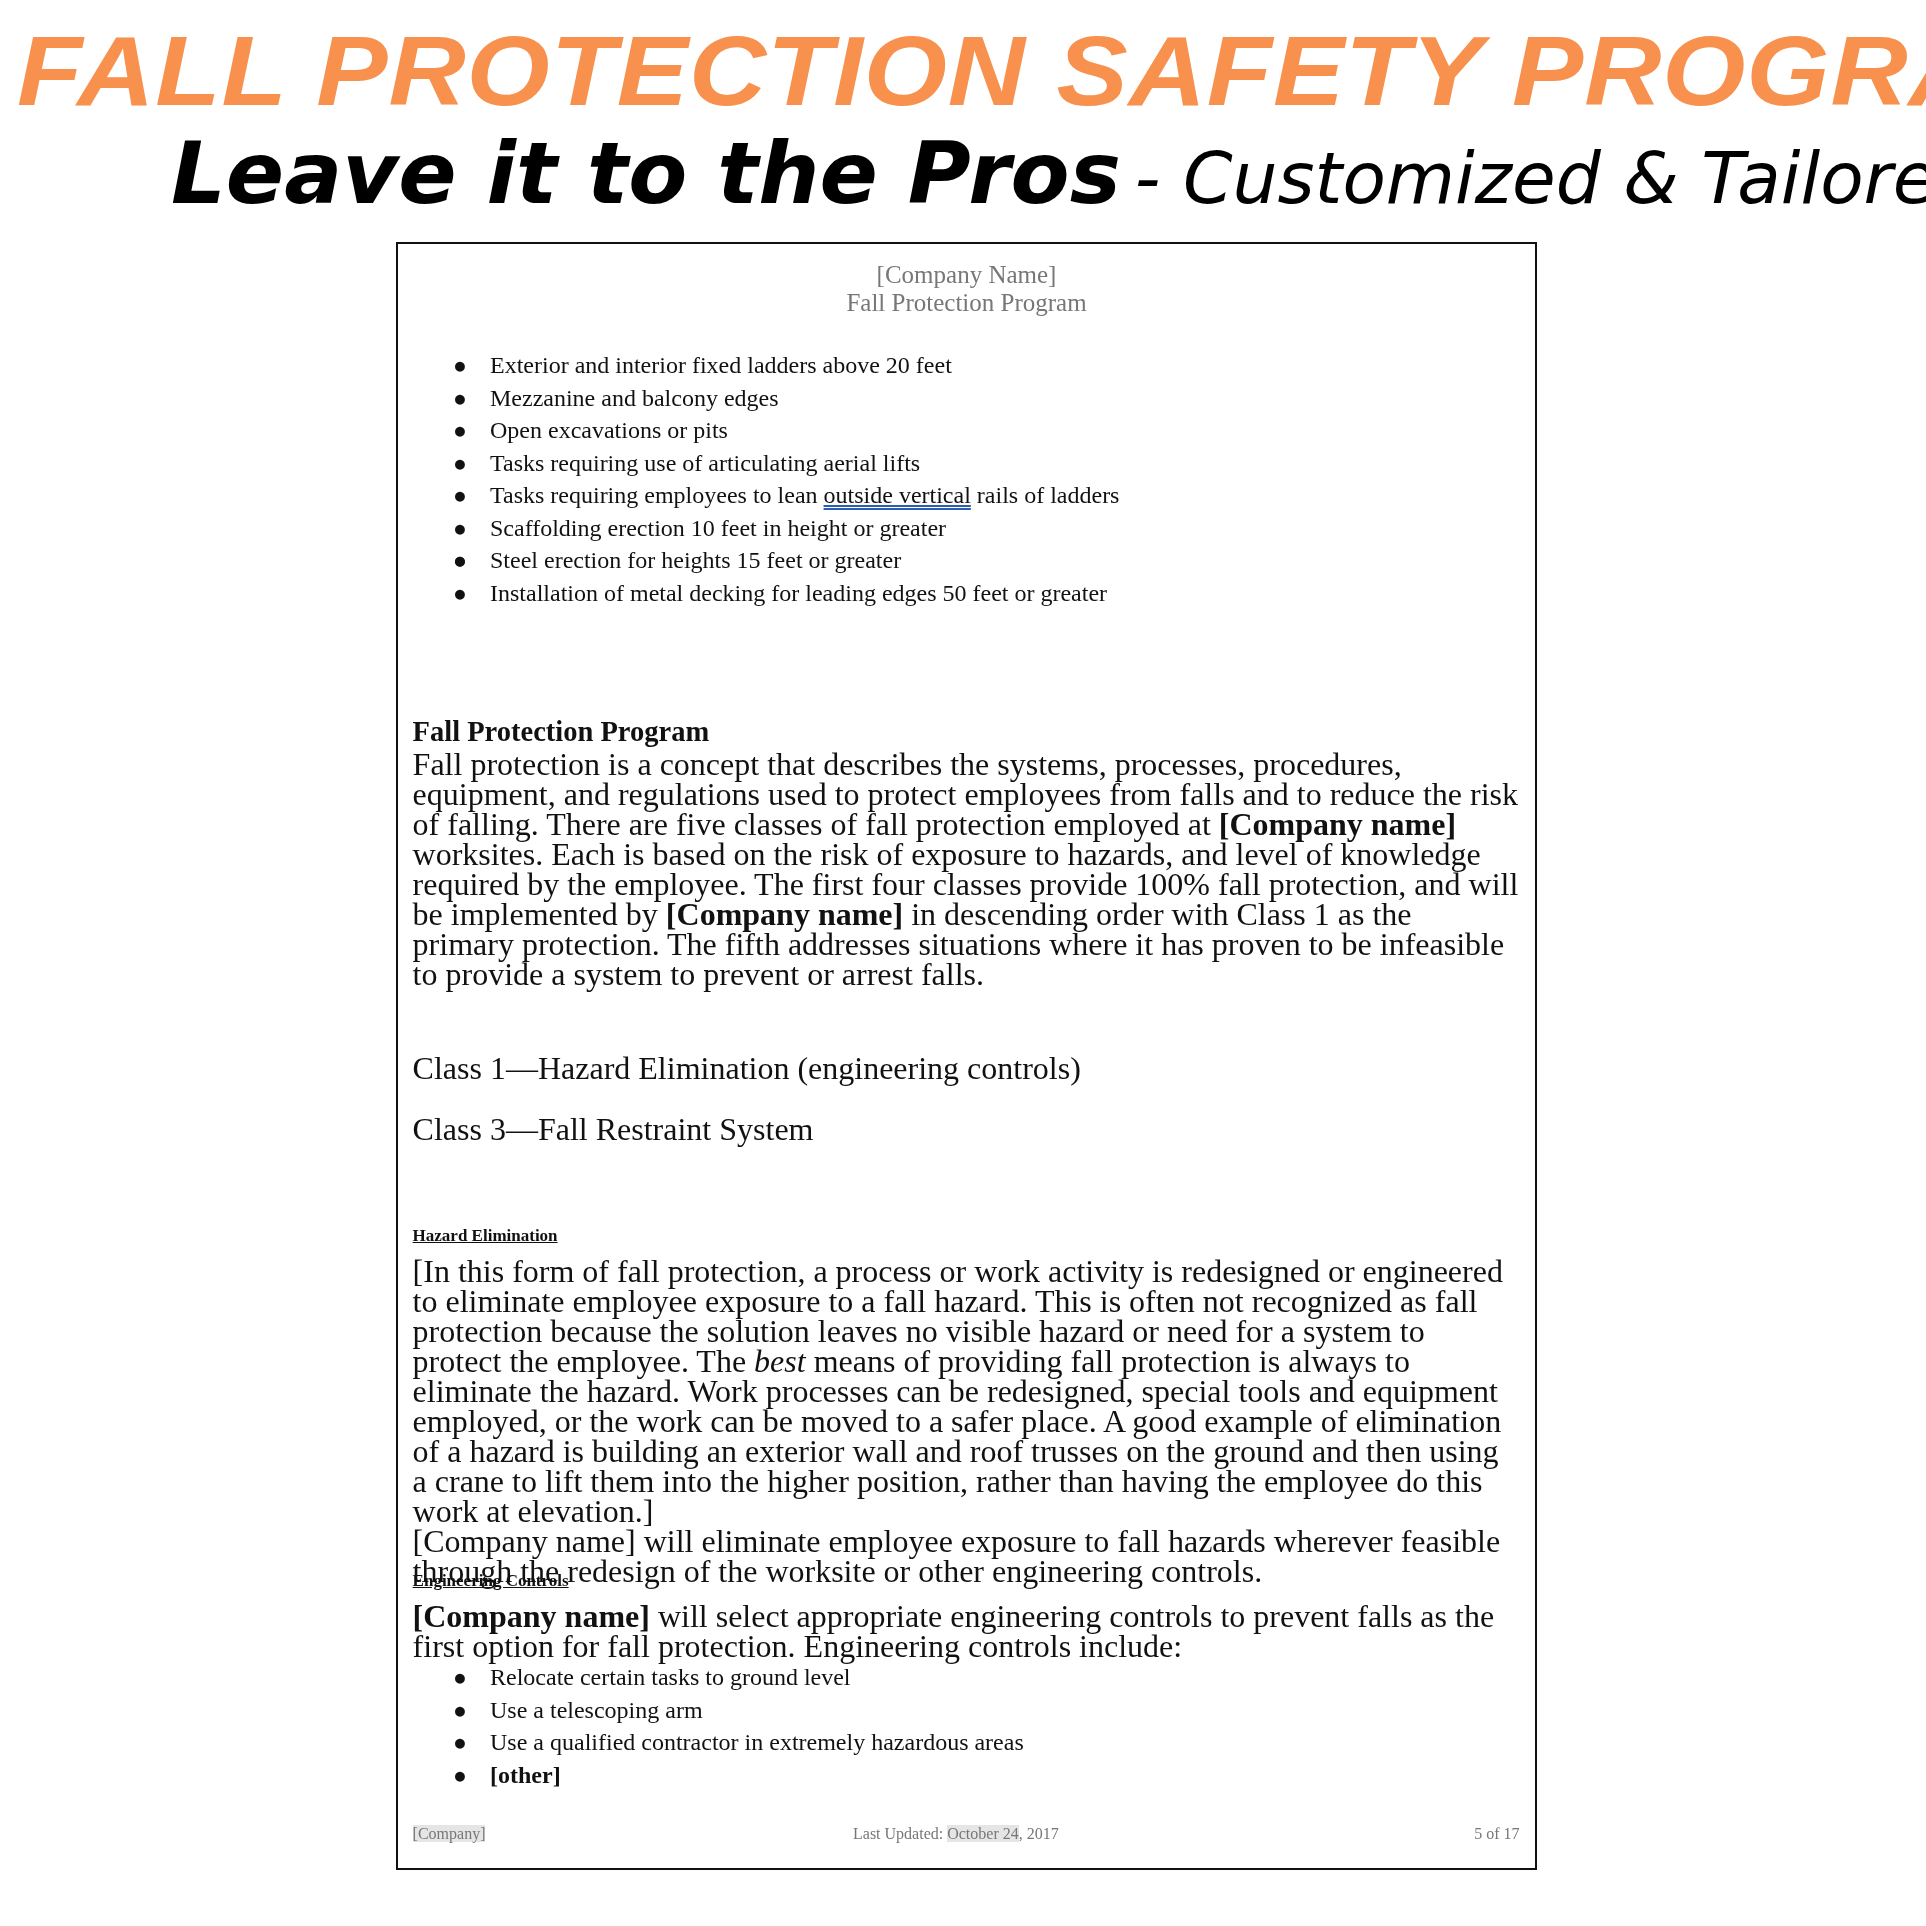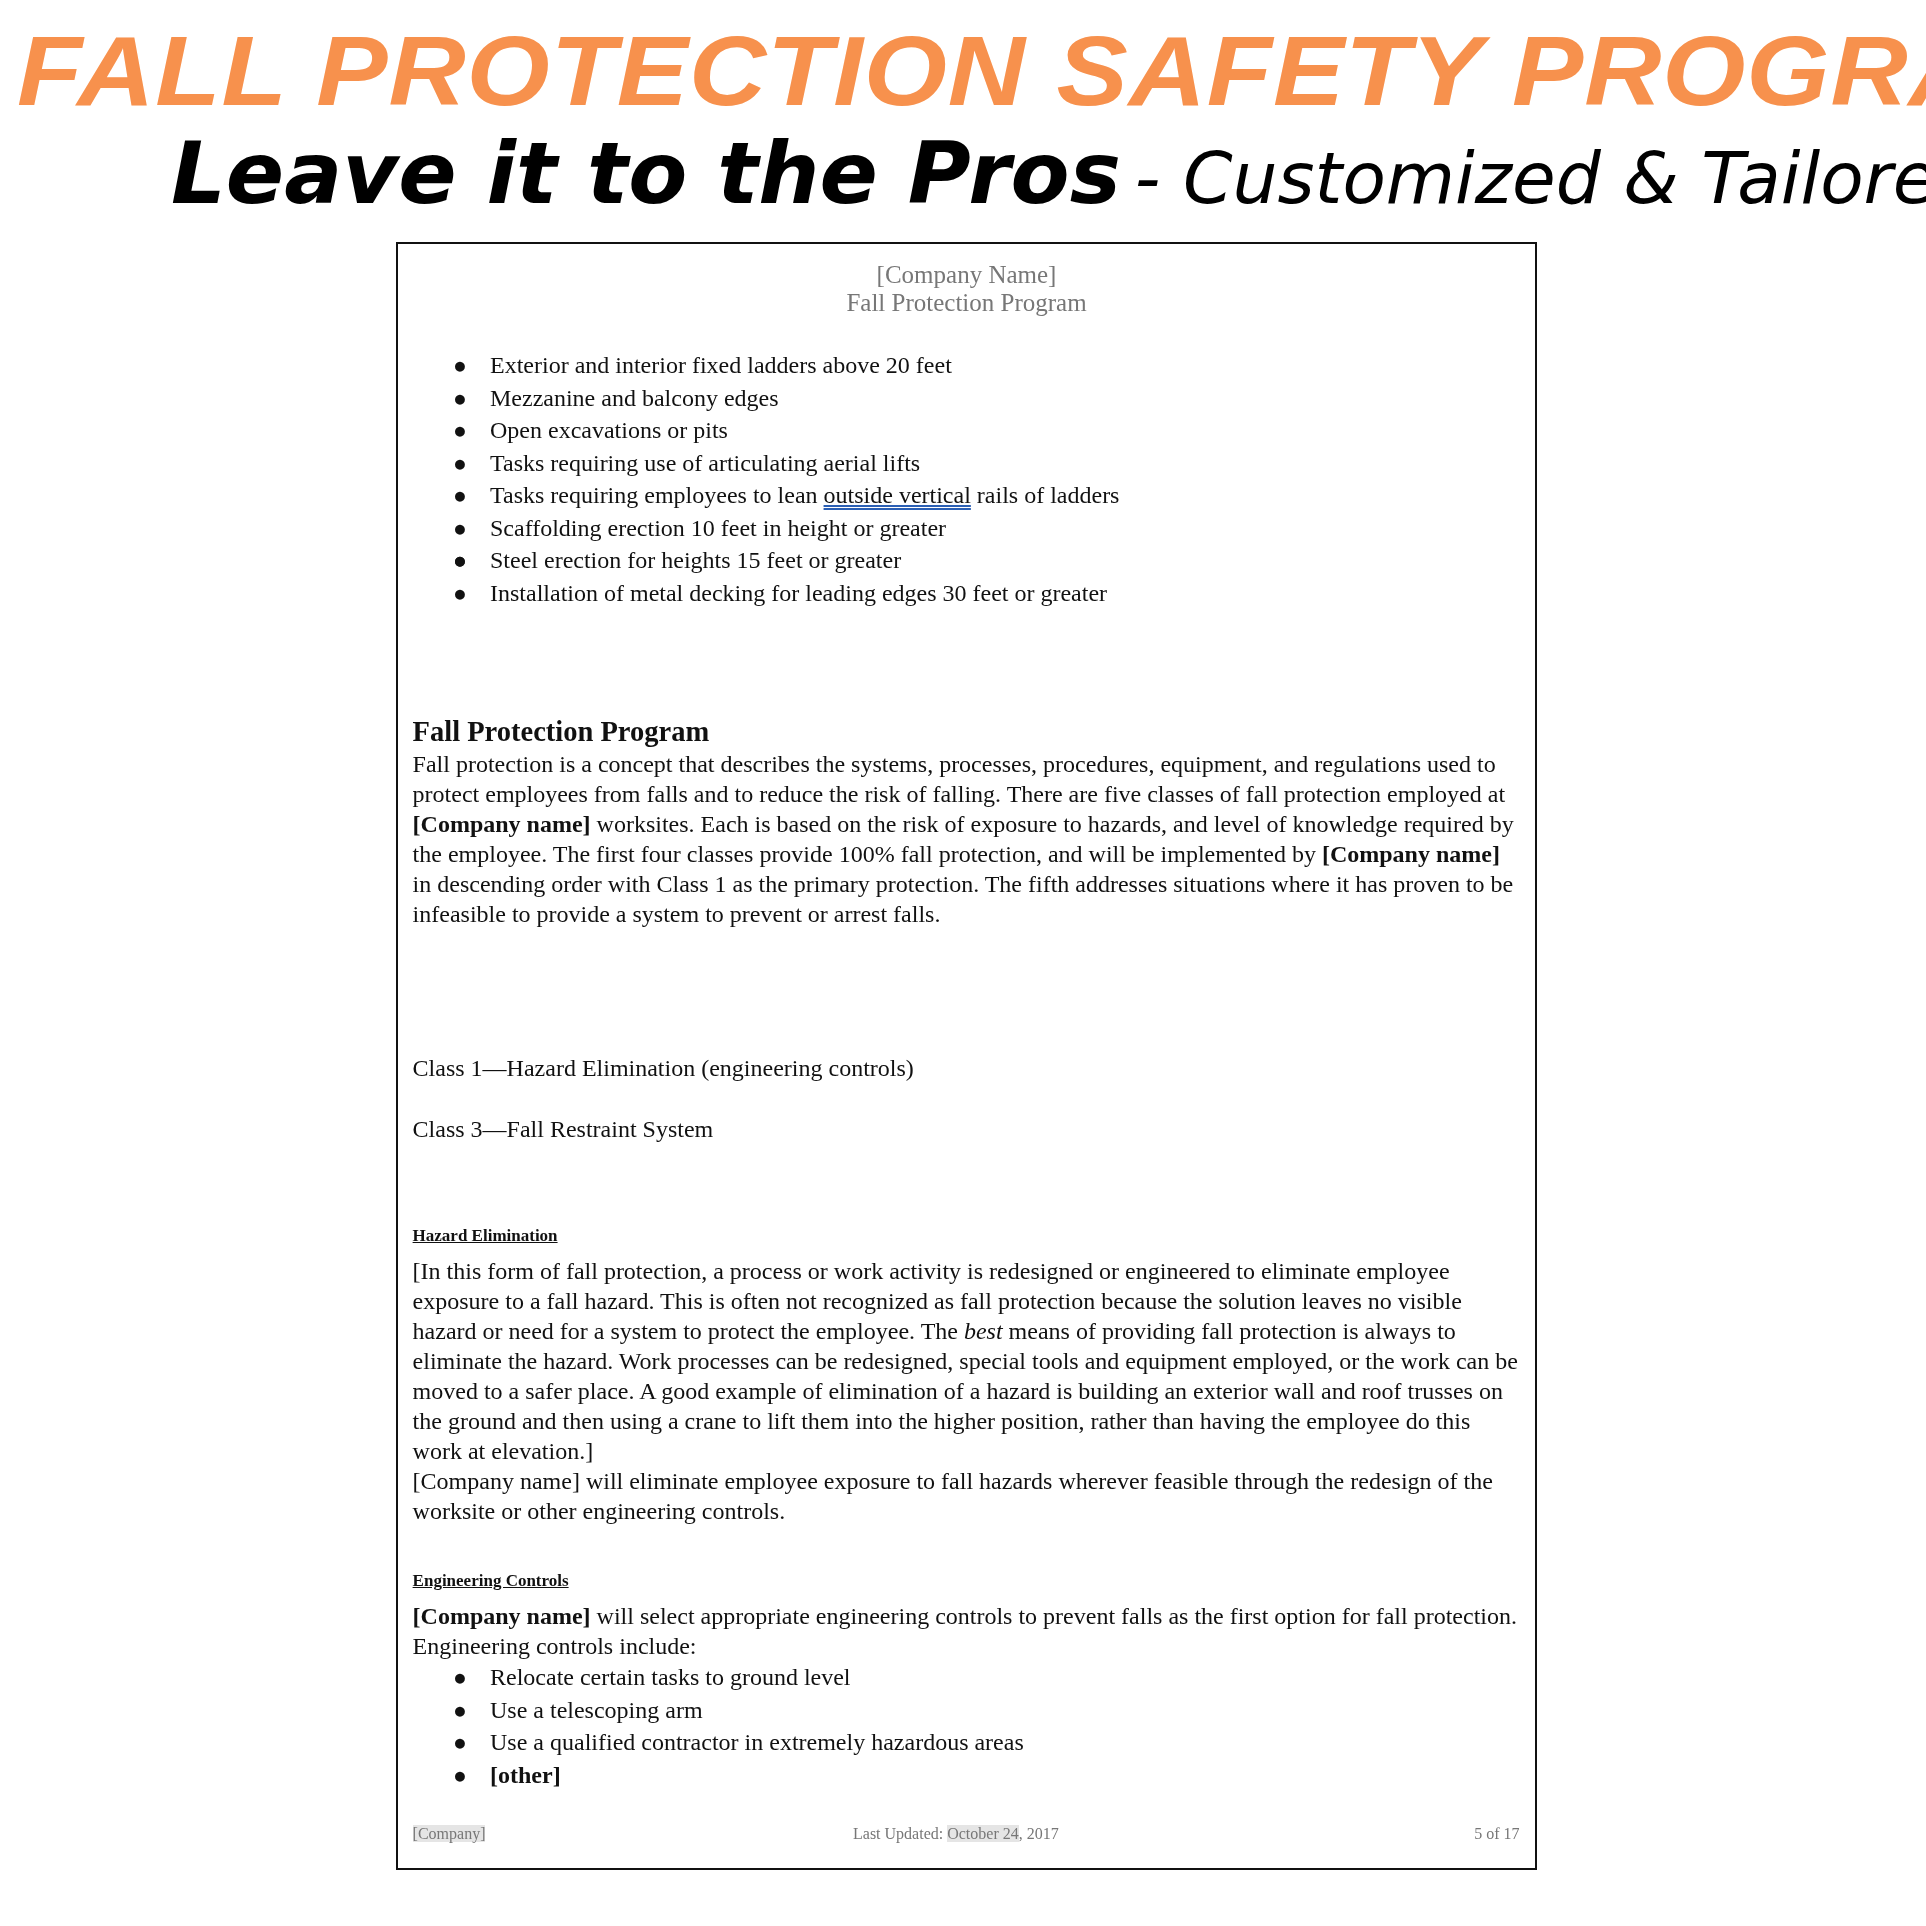--- a/index.html
+++ b/index.html
@@ -8,21 +8,21 @@
   .subtitle{position:absolute;left:171px;top:123px;white-space:nowrap;font-family:"DejaVu Sans",sans-serif;}
   .sub-bold{font-weight:bold;font-style:italic;font-size:86px;color:#000;}
   .sub-light{font-style:italic;font-size:71px;color:#000;font-weight:normal;margin-left:14px;}
   .doc{position:absolute;left:396px;top:242px;width:1137px;height:1624px;border:2.3px solid #111;background:#fff;box-sizing:content-box;}
   .doc, .doc *{font-family:"Liberation Serif",serif;}
   .hdr{position:absolute;left:0;right:0;text-align:center;color:#777;font-size:25px;line-height:28.5px;}
   .hdr1{top:17px;} .hdr2{top:45px;}
   .ul{position:absolute;left:0;right:0;margin:0;padding:0;list-style:none;}
   .li{position:relative;padding-left:92px;padding-right:15.4px;font-size:24px;line-height:31px;color:#111;}
   .li .dot{position:absolute;left:55px;top:0;font-size:23px;}
-  .para{position:absolute;left:14.6px;right:15.4px;font-size:24px;line-height:30px;color:#111;}
+  .para{position:absolute;left:14.6px;right:15.4px;font-size:32px;line-height:30px;color:#111;}
   .h2{position:absolute;left:14.6px;font-size:28.5px;font-weight:bold;color:#111;}
   .h3{position:absolute;left:14.6px;font-size:17px;font-weight:bold;color:#111;text-decoration:underline;}
   .b{font-weight:bold;} .i{font-style:italic;}
   .ul2{text-decoration:underline;text-decoration-color:#2b5fb4;text-decoration-style:double;}
   .foot{position:absolute;top:1581px;font-size:16px;color:#777;}
   .hl{background:#e5e5e5;}
 </style>
 </head>
 <body>
 
@@ -37,21 +37,21 @@
 
   <ul class="ul" style="top:106px;">
     <li class="li" style="margin-bottom:1.5px"><span class="dot">●</span><span>Exterior and interior fixed ladders above 20 feet</span></li>
     <li class="li" style="margin-bottom:1.5px"><span class="dot">●</span><span>Mezzanine and balcony edges</span></li>
     <li class="li" style="margin-bottom:1.5px"><span class="dot">●</span><span>Open excavations or pits</span></li>
     <li class="li" style="margin-bottom:1.5px"><span class="dot">●</span><span>Tasks requiring use of articulating aerial lifts</span></li>
     <li class="li" style="margin-bottom:1.5px"><span class="dot">●</span><span>Tasks requiring employees to lean </span><span class="ul2">outside  vertical</span><span> rails of ladders</span></li>
     <li class="li" style="margin-bottom:1.5px"><span class="dot">●</span><span>Scaffolding erection 10 feet in height or greater</span></li>
     <li class="li" style="margin-bottom:1.5px"><span class="dot">●</span></li>
     <li class="li" style="margin-bottom:1.5px"><span class="dot">●</span><span>Steel erection for heights 15 feet or greater</span></li>
-    <li class="li"><span class="dot">●</span><span>Installation of metal decking for leading edges 30 feet or greater</span></li>
+    <li class="li"><span class="dot">●</span><span>Installation of metal decking for leading edges 50 feet or greater</span></li>
   </ul>
 
   <div class="h2" style="top:472px;">Fall Protection Program</div>
   <div class="para" style="top:505px;"><span>Fall protection is a concept that describes the systems, processes, procedures, equipment, and regulations used to protect employees from falls and to reduce the risk of falling. There are five classes of fall protection employed at </span><span class="b">[Company name]</span><span> worksites. Each is based on the risk of exposure to hazards, and level of knowledge required by the employee. The first four classes provide 100% fall protection, and will be implemented by </span><span class="b">[Company name]</span><span> in descending order with Class 1 as the primary protection. The fifth addresses situations where it has proven to be infeasible to provide a system to prevent or arrest falls.</span></div>
 
   <div class="para" style="top:809px;">Class 1—Hazard Elimination (engineering controls)</div>
   <div class="para" style="top:870px;">Class 3—Fall Restraint System</div>
 
   <div class="h3" style="top:982px;">Hazard Elimination</div>
   <div class="para" style="top:1012px;"><span>[In this form of fall protection, a process or work activity is redesigned or engineered to eliminate employee exposure to a fall hazard. This is often not recognized as fall protection because the solution leaves no visible hazard or need for a system to protect the employee. The </span><span class="i">best</span><span> means of providing fall protection is always to eliminate the hazard. Work processes can be redesigned, special tools and equipment employed, or the work can be moved to a safer place. A good example of elimination of a hazard is building an exterior wall and roof trusses on the ground and then using a crane to lift them into the higher position, rather than having the employee do this work at elevation.]</span><br><span>[Company name] will eliminate employee exposure to fall hazards wherever feasible through the redesign of the worksite or other engineering controls.</span></div>

